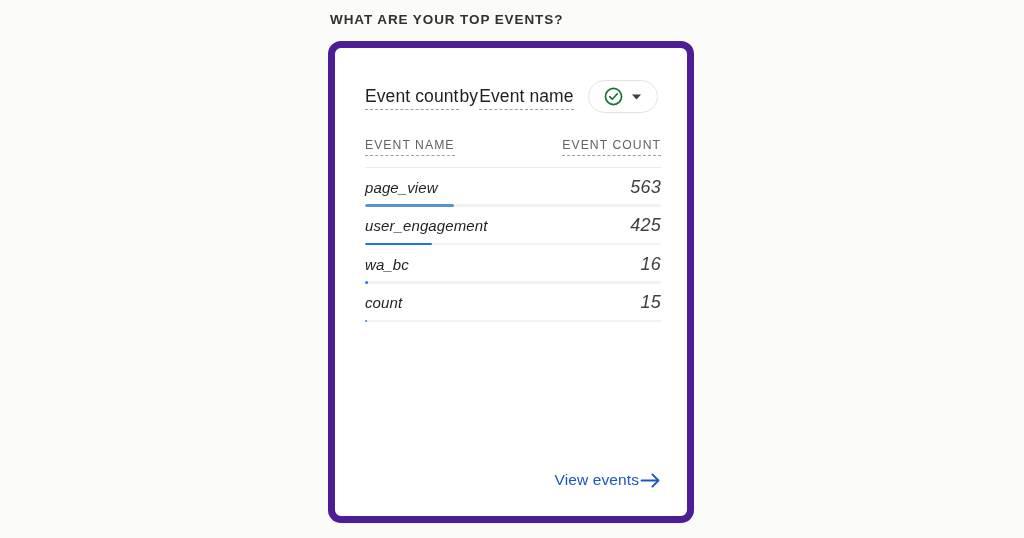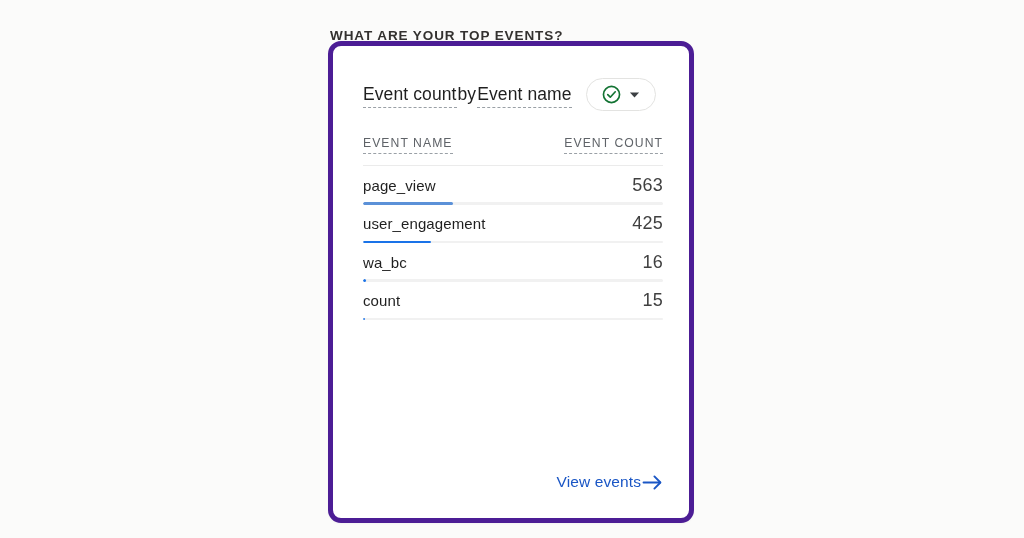--- a/index.html
+++ b/index.html
@@ -13,38 +13,38 @@
     font-family: "Liberation Sans", sans-serif;
     overflow: hidden;
     position: relative;
     -webkit-font-smoothing: antialiased;
   }
 
   
   .section-heading {
     position: absolute;
     left: 330px;
-    top: 28px;
+    top: 12px;
     font-size: 13.5px;
     font-weight: 700;
     letter-spacing: 0.9px;
     color: #33312f;
     text-transform: uppercase;
     white-space: nowrap;
   }
 
   
   .card {
     position: absolute;
     left: 328px;
     top: 41px;
     width: 366px;
     height: 482px;
     background: #ffffff;
-    border: 5px solid #4c1d95;
+    border: 7px solid #4c1d95;
     border-radius: 13px;
     box-sizing: border-box;
     box-shadow: 0 1px 2px rgba(60,60,60,0.04);
   }
 
   .card-inner {
     position: absolute;
     left: 30px;
     right: 26px;
     top: 0;
@@ -120,20 +120,21 @@
   .row {
     position: relative;
     height: 38.6px;
   }
   .row-line {
     display: flex;
     justify-content: space-between;
     align-items: center;
     height: 36px;
     padding-top: 1px;
+    font-style: italic;
   }
   .ev-name {
     font-size: 15px;
     color: #1f1f1f;
     letter-spacing: 0.1px;
     white-space: nowrap;
   }
   .ev-count {
     font-size: 18px;
     color: #404040;

